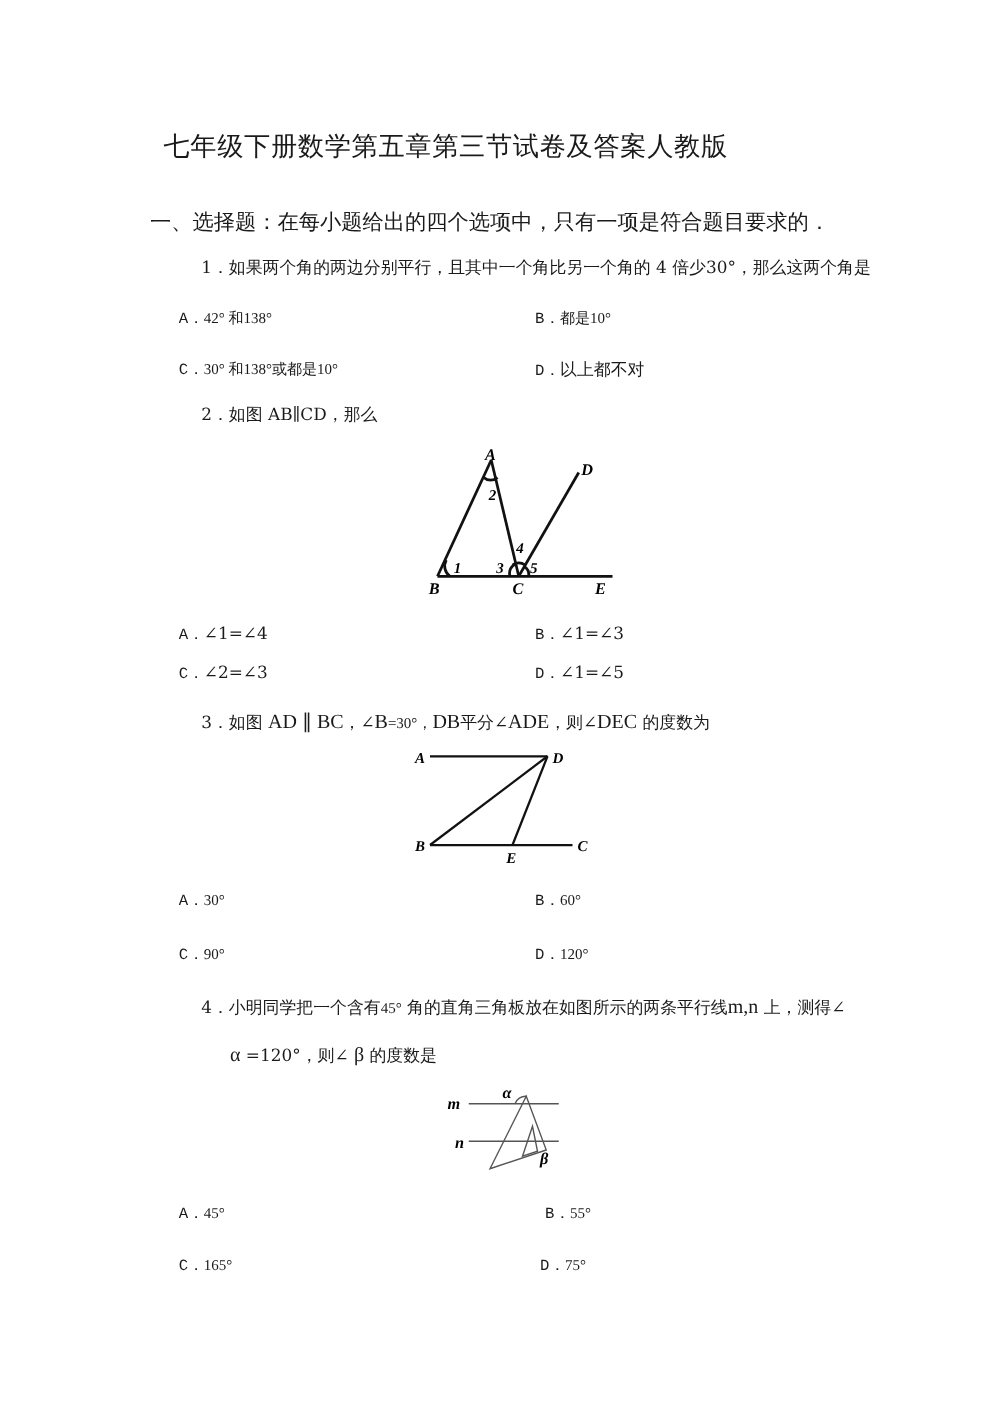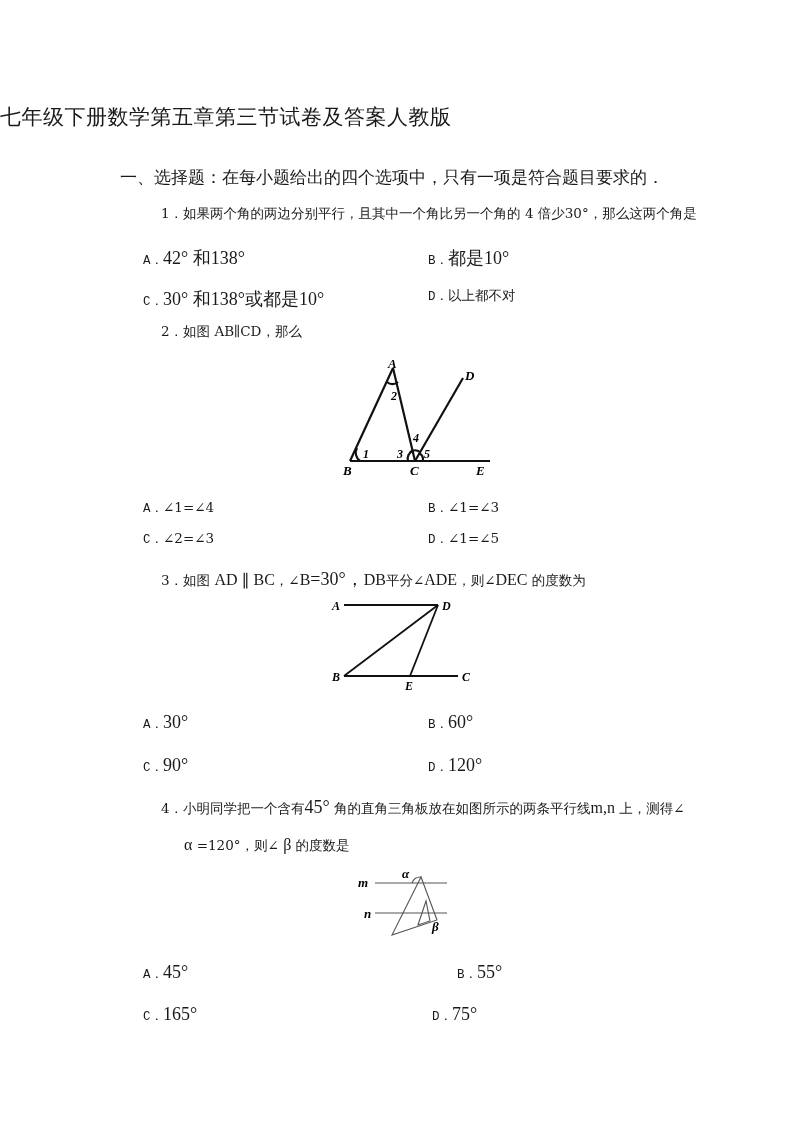--- a/index.html
+++ b/index.html
@@ -1,23 +1,23 @@
 <!DOCTYPE html>
 <html><head>
 <meta charset="utf-8">
 <style>
   html, body { margin: 0; padding: 0; background: #ffffff; }
   body { width: 793px; height: 1122px; position: relative; overflow: hidden;
          font-family: "DejaVu Serif", "Liberation Serif", serif; color: #1a1a1a; }
   .abs { position: absolute; white-space: nowrap; }
-  .title { left: 0; width: 713px; top: 103px; font-size: 21px; letter-spacing: 0.5px; }
+  .title { left: 0; width: 713px; top: 103px; text-align: center; font-size: 21px; letter-spacing: 0.5px; }
   .sec { left: 120px; top: 166px; font-size: 17px; }
   .q { left: 120px; font-size: 13.5px; margin-left: 41px; }
   .opt { font-size: 13.5px; }
-  .num { font-family: "Liberation Serif", serif; font-size: 18px; }
+  .num { font-family: "Liberation Serif", serif; font-size: 12px; }
   .it { font-family: "Liberation Serif", serif; font-size: 16px; }
   .lbl { font-family: "Liberation Mono", monospace; font-size: 12.5px; }
   svg { position: absolute; overflow: visible; }
   svg text { font-family: "Liberation Serif", serif; font-style: italic; font-weight: bold; }
 </style>
 </head>
 <body>
 
 <div class="abs title">七年级下册数学第五章第三节试卷及答案人教版</div>
 
@@ -98,15 +98,15 @@
     <polygon points="71,11 42,69 87,54"></polygon>
     <polygon points="76,35 68,59 80,55"></polygon>
     <path d="M 62 17 A 9 9 0 0 1 71 11"></path>
   </g>
   <text x="8" y="21" font-size="13" font-weight="normal">m</text>
   <text x="14" y="52" font-size="13" font-weight="normal">n</text>
   <text x="52" y="12" font-size="13" font-weight="normal">α</text>
   <text x="82" y="65" font-size="13" font-weight="normal">β</text>
 </svg>
 <div class="abs opt" style="left:143px; top:962px;"><span class="lbl">A．</span><span class="num">45°</span></div>
-<div class="abs opt" style="left:457px; top:962px;"><span class="lbl">B．</span><span class="num">55°</span></div>
+<div class="abs opt" style="left:436px; top:962px;"><span class="lbl">B．</span><span class="num">55°</span></div>
 <div class="abs opt" style="left:143px; top:1004px;"><span class="lbl">C．</span><span class="num">165°</span></div>
 <div class="abs opt" style="left:432px; top:1004px;"><span class="lbl">D．</span><span class="num">75°</span></div>
 
 </body></html>

